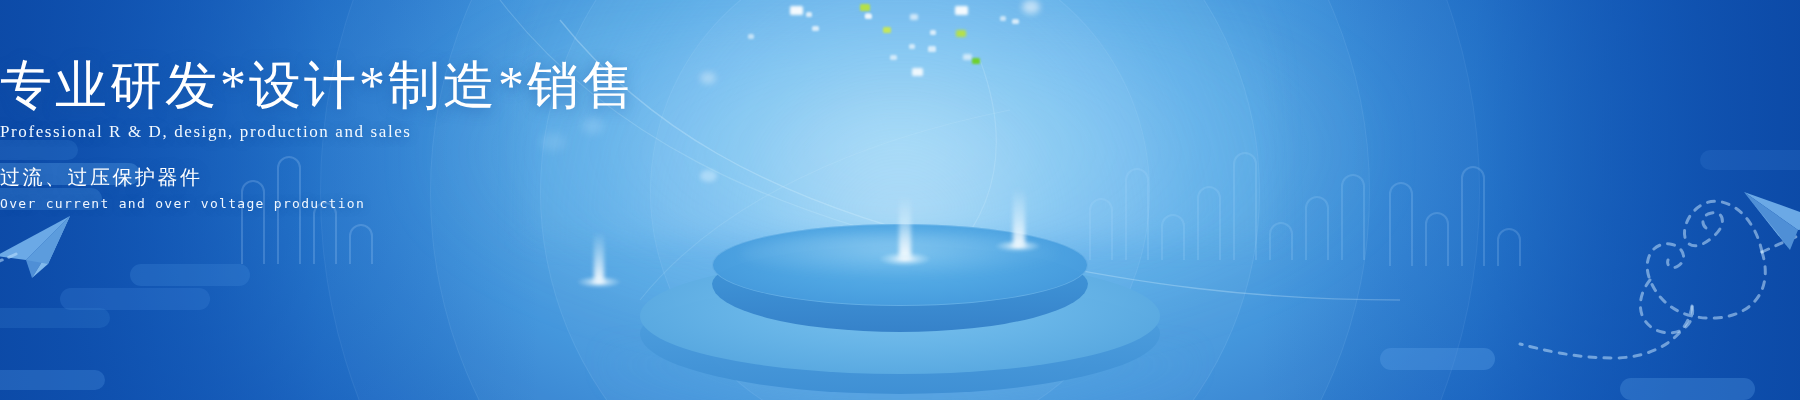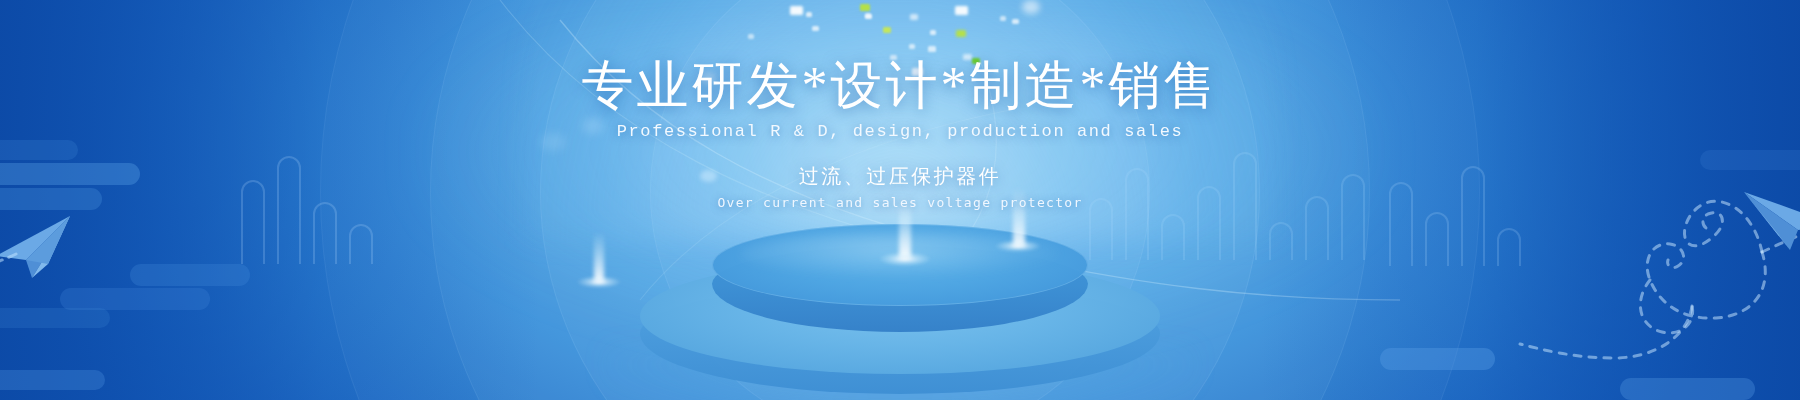--- a/index.html
+++ b/index.html
@@ -157,34 +157,34 @@
   
   .wave { position:absolute; }
   .wave path, .wave rect { fill:none; }
 
   
   .pt { position:absolute; border-radius:1.5px; }
 
   
   #text-block {
     position:absolute; left:0; right:0; top:56px;
-    text-align:center;
+    text-align:left;
     z-index:40;
   }
   .headline-cn {
     font-family:"Liberation Serif", serif;
     font-size:52px;
     letter-spacing:3px;
     color:#ffffff;
     line-height:1.15;
     text-shadow:0 2px 14px rgba(20,80,160,.55);
     white-space:nowrap;
   }
   .headline-en {
-    font-family:Liberation Mono, monospace;
+    font-family:Liberation Serif, serif;
     font-size:17px;
     letter-spacing:1.6px;
     color:#f2f9ff;
     margin-top:6px;
     text-shadow:0 1px 8px rgba(20,80,160,.5);
     white-space:nowrap;
   }
   .sub-cn {
     font-family:"Liberation Serif", serif;
     font-size:20px;
@@ -351,16 +351,16 @@
 
     <div class="cbar" style="left:1380px;top:348px;width:115px;height:22px;background:rgba(85,155,228,.40);"></div>
     <div class="cbar" style="left:1620px;top:378px;width:135px;height:22px;background:rgba(75,145,222,.38);"></div>
     <div class="cbar" style="left:1700px;top:150px;width:120px;height:20px;background:rgba(70,140,220,.18);"></div>
   </div>
 
   <div id="text-block">
     <div class="headline-cn">专业研发*设计*制造*销售</div>
     <div class="headline-en">Professional R &amp; D, design, production and sales</div>
     <div class="sub-cn">过流、过压保护器件</div>
-    <div class="sub-en">Over current and sales voltage protector</div>
+    <div class="sub-en">Over current and over voltage production</div>
   </div>
 
 </div>
 
 </body></html>

